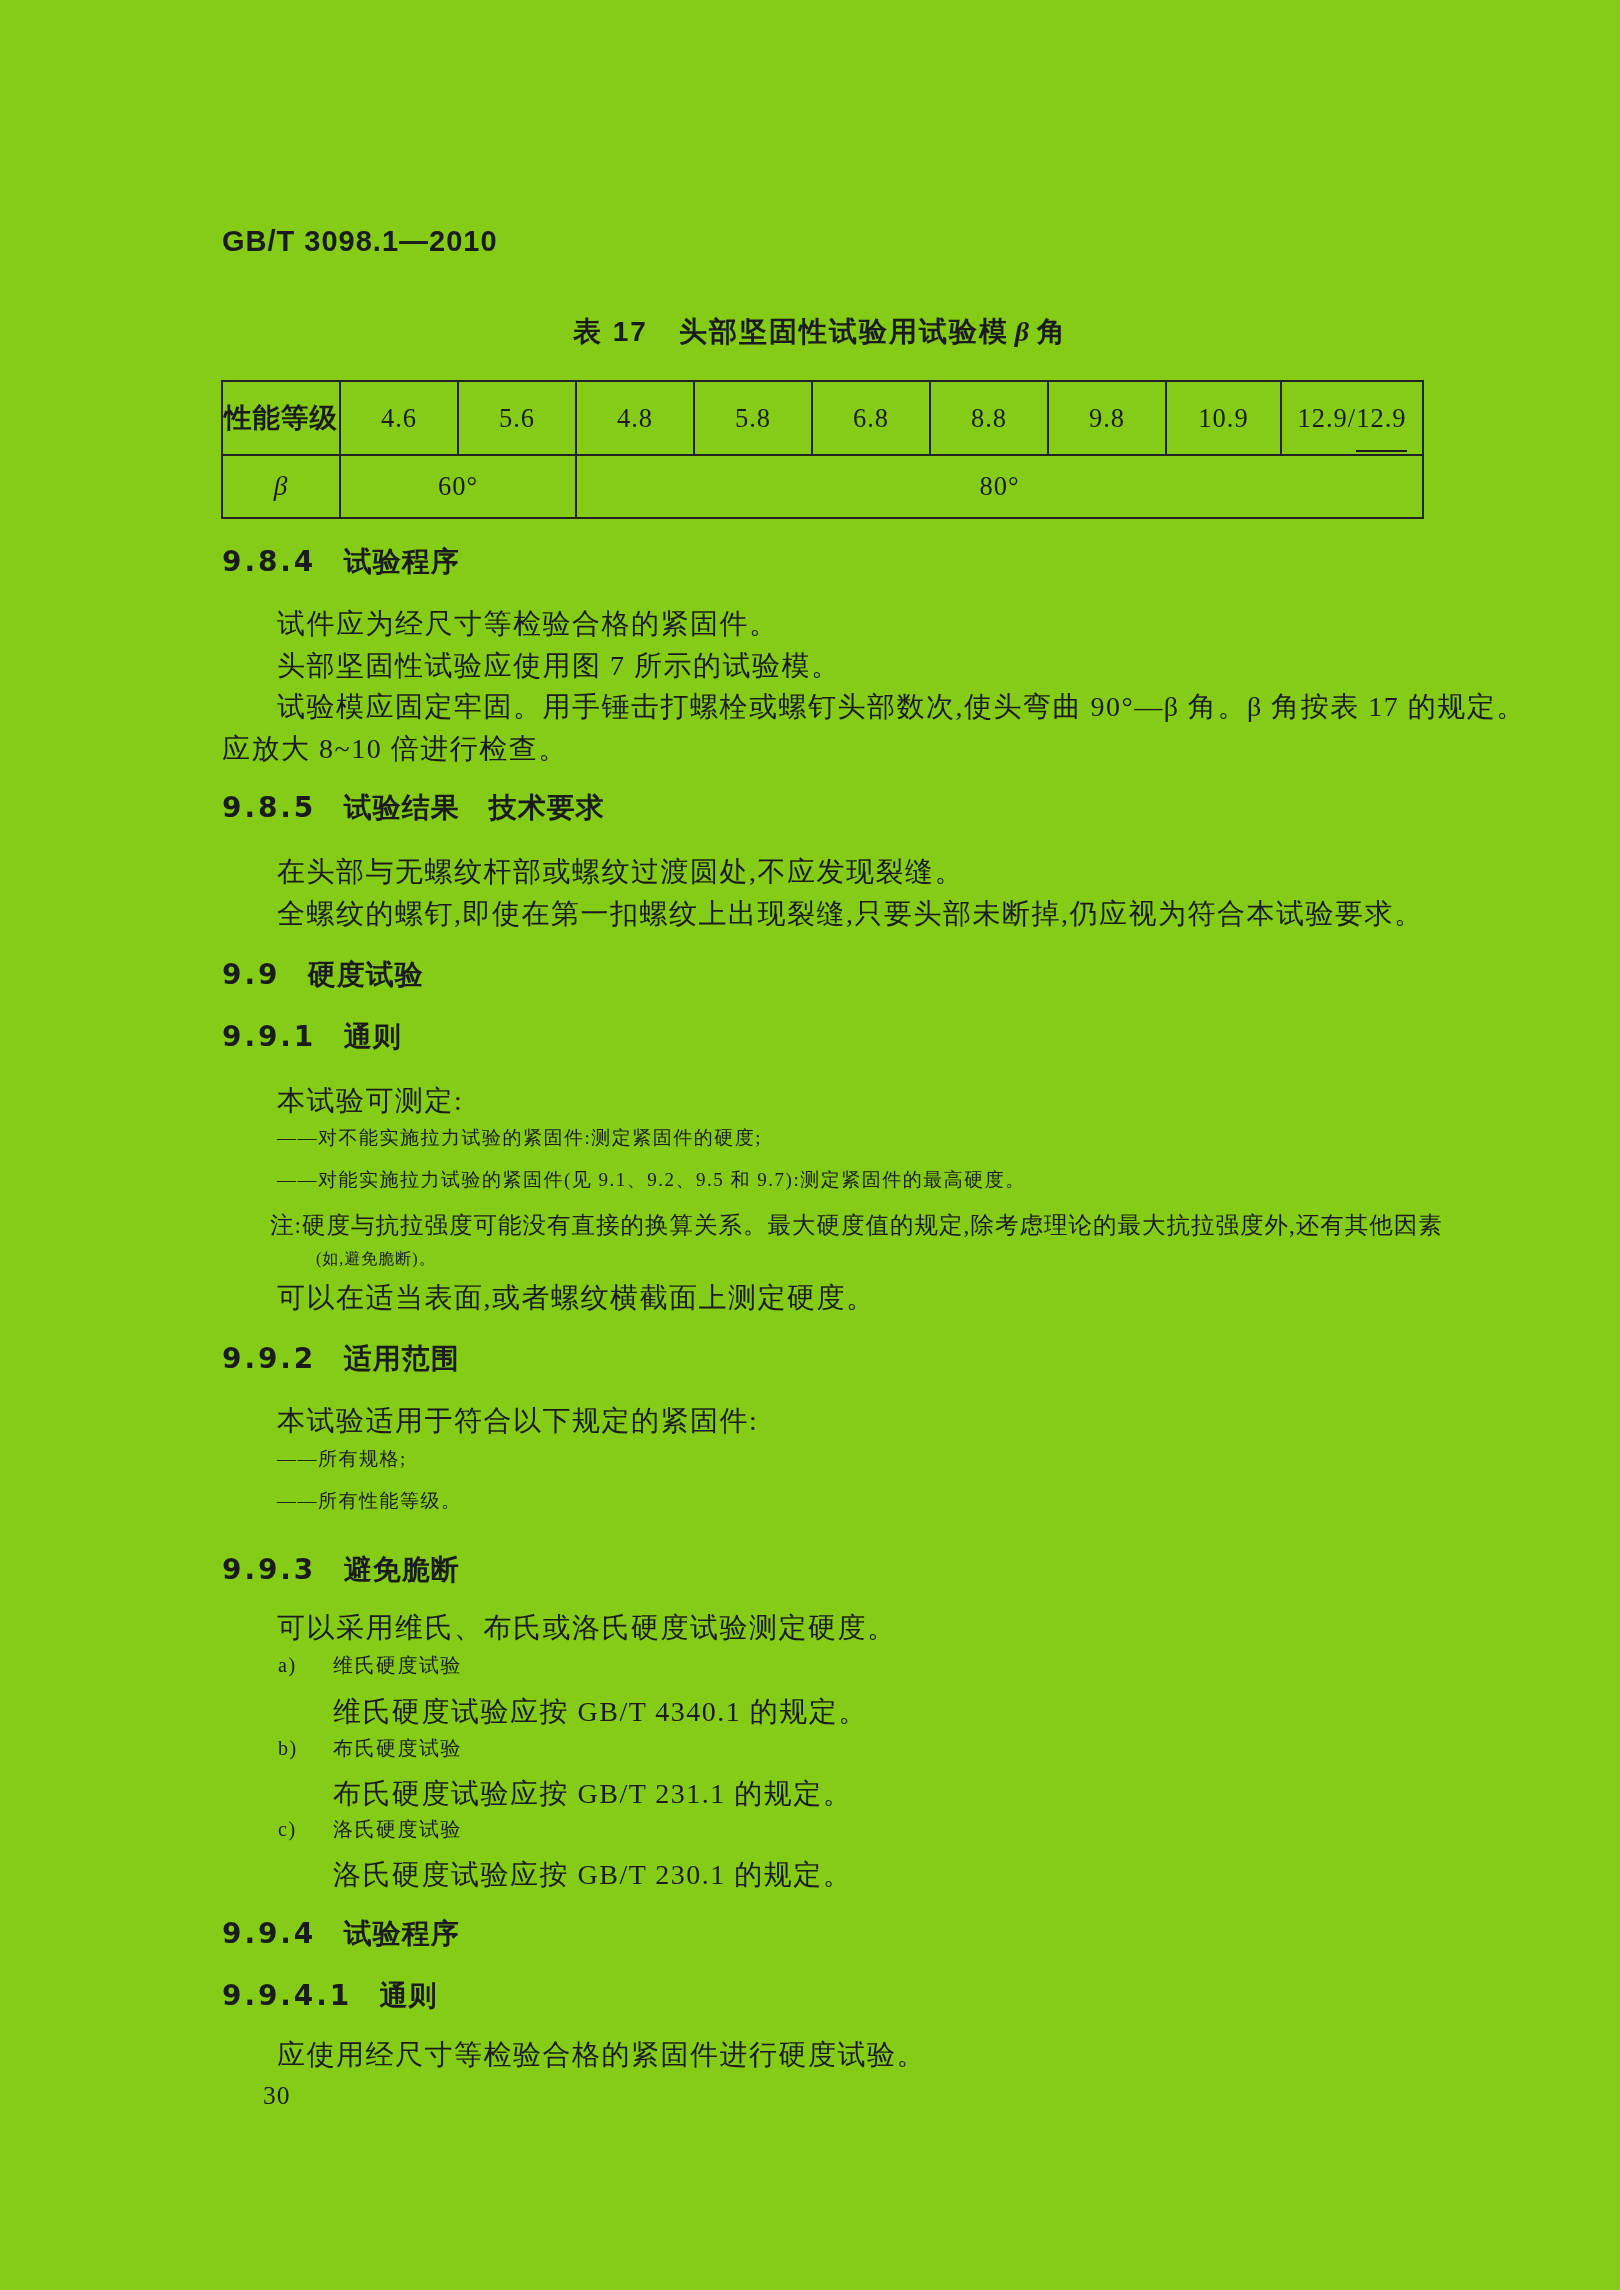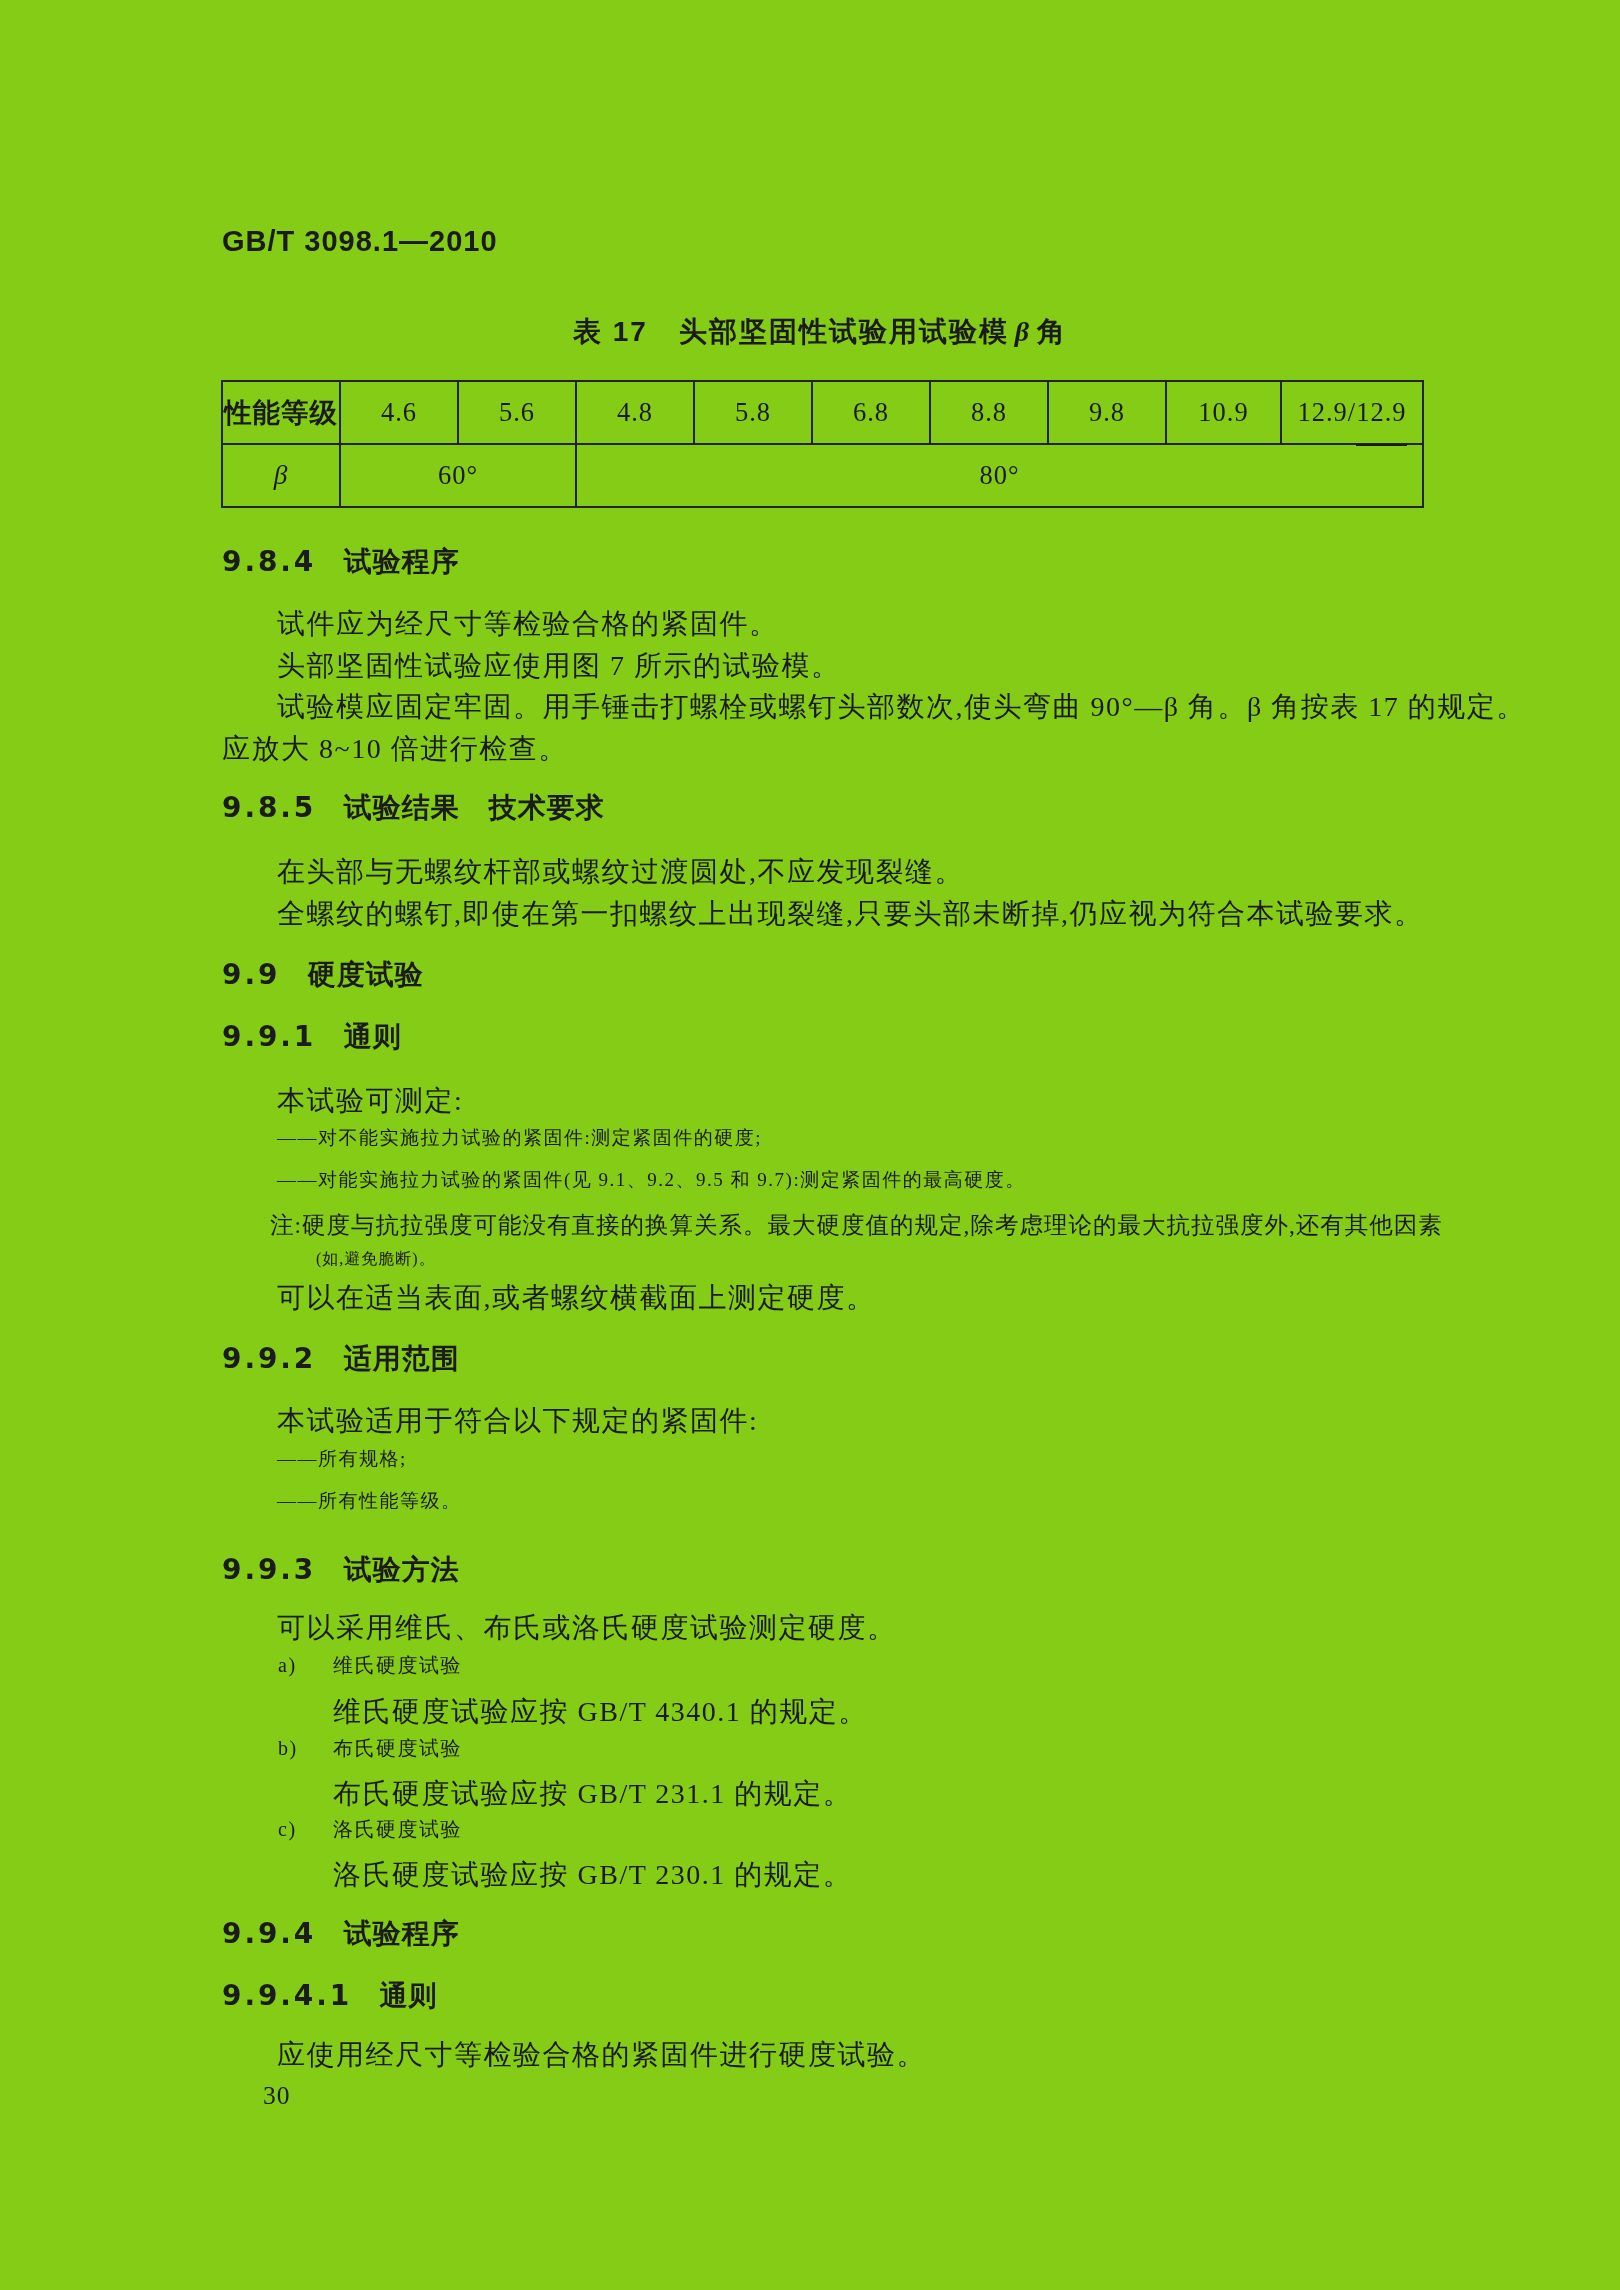--- a/index.html
+++ b/index.html
@@ -31,21 +31,21 @@
 
   table.t17 {
     position:absolute; left:221px; top:380px;
     width:1198px;
     border-collapse:collapse; table-layout:fixed;
     font-size:26.5px;
   }
   table.t17 td {
     border:2px solid #232323;
     text-align:center; vertical-align:middle;
-    height:63px; letter-spacing:1px;
+    height:74px; letter-spacing:1px;
   }
   table.t17 { border:2.9px solid #1d1d1d; }
   table.t17 tr.r2 td { height:63px; }
   td.hdr-first {
     font-family:"Liberation Sans","DejaVu Sans",sans-serif;
     font-weight:bold; font-size:27.4px;
   }
   td.beta-cell { font-style:italic; font-size:27.4px; }
   .u-part { border-bottom:2px solid #1b1b1b; padding-bottom:17px; }
 
@@ -142,21 +142,21 @@
   <div class="line para" style="top:1282px">可以在适当表面,或者螺纹横截面上测定硬度。</div>
 
   <div class="line heading" style="top:1343px">
     <span class="h-no">9.9.2</span><span>适用范围</span>
   </div>
   <div class="line para" style="top:1405px">本试验适用于符合以下规定的紧固件:</div>
   <div class="line dash-item" style="top:1448px">——所有规格;</div>
   <div class="line dash-item" style="top:1490px">——所有性能等级。</div>
 
   <div class="line heading" style="top:1554px">
-    <span class="h-no">9.9.3</span><span>试验方法</span>
+    <span class="h-no">9.9.3</span><span>避免脆断</span>
   </div>
   <div class="line para" style="top:1612px">可以采用维氏、布氏或洛氏硬度试验测定硬度。</div>
   <div class="line abc-item" style="top:1654px">
     <span class="item-label">a)</span><span>维氏硬度试验</span>
   </div>
   <div class="line abc-sub" style="top:1696px">维氏硬度试验应按 GB/T 4340.1 的规定。</div>
   <div class="line abc-item" style="top:1737px">
     <span class="item-label">b)</span><span>布氏硬度试验</span>
   </div>
   <div class="line abc-sub" style="top:1778px">布氏硬度试验应按 GB/T 231.1 的规定。</div>

